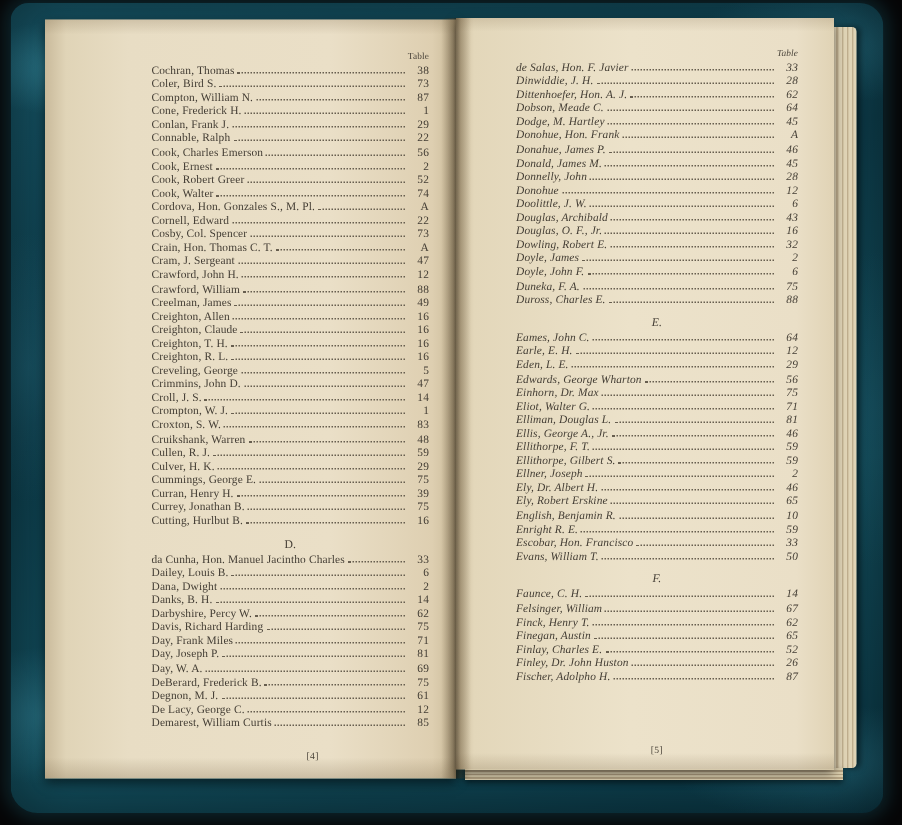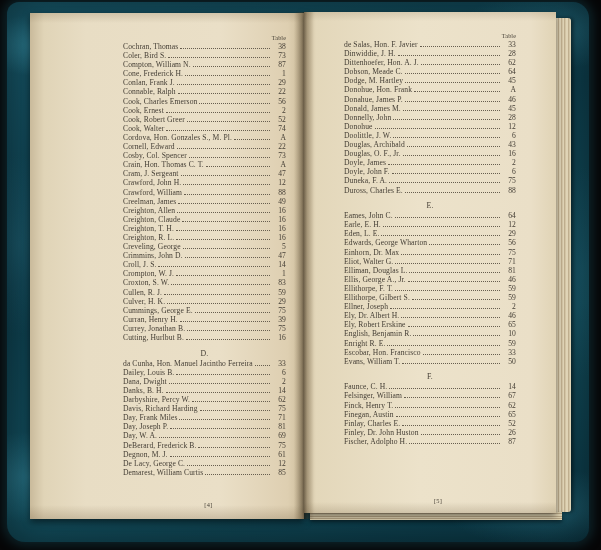--- a/index.html
+++ b/index.html
@@ -53,22 +53,22 @@
   }
   .gutter{
     position:absolute;left:294px;top:12px;width:20px;height:507px;z-index:3;
     background:linear-gradient(90deg,rgba(70,55,30,0) 0,rgba(75,58,32,.38) 40%,rgba(45,33,16,.5) 52%,rgba(75,58,32,.3) 66%,rgba(70,55,30,0) 100%);
   }
   
   .textcol{
     position:absolute;z-index:2;color:#433d34;
     font-size:7.6px;line-height:9.1px;letter-spacing:.1px;
   }
-  .text-left {left:30px;top:33px;width:274px;padding:0 18px 0 93px;box-sizing:border-box;}
-  .text-right{left:304px;top:31px;width:252px;padding:0 40px 0 40px;box-sizing:border-box;}
+  .text-left {left:30px;top:33px;width:274px;padding:0 18px 0 71px;box-sizing:border-box;}
+  .text-right{left:304px;top:31px;width:252px;padding:0 24px 0 40px;box-sizing:border-box;font-style:italic;}
   .table-head{text-align:right;font-size:6.2px;height:9px;color:#4a443a;}
   .row{display:flex;align-items:baseline;height:9.1px;white-space:nowrap;}
   .row .sec{display:none;}
   .row.section{display:block;text-align:center;margin-top:6.5px;margin-bottom:1px;height:9.1px;}
   .row.section .sec{display:inline;font-size:7.8px;}
   .name{flex:0 0 auto;}
   .leader{flex:1 1 auto;min-width:4px;border-bottom:1px dotted #675e4f;margin:0 2px 2px 2px;}
   .num{flex:0 0 auto;min-width:14px;text-align:right;}
   .footer{
     position:absolute;z-index:2;text-align:center;font-size:6.4px;color:#4a443a;letter-spacing:.3px;
@@ -249,20 +249,26 @@
         <span class="num">1</span>
       </div>
       <div class="row entry">
 
         <span class="name">Croxton, S. W.</span>
         <span class="leader"></span>
         <span class="num">83</span>
       </div>
       <div class="row entry">
 
+        <span class="name">Cruikshank, Warren</span>
+        <span class="leader"></span>
+        <span class="num">48</span>
+      </div>
+      <div class="row entry">
+
         <span class="name">Cullen, R. J.</span>
         <span class="leader"></span>
         <span class="num">59</span>
       </div>
       <div class="row entry">
 
         <span class="name">Culver, H. K.</span>
         <span class="leader"></span>
         <span class="num">29</span>
       </div>
@@ -291,21 +297,21 @@
         <span class="num">16</span>
       </div>
       <div class="row section">
         <span class="sec">D.</span>
         
         
         
       </div>
       <div class="row entry">
 
-        <span class="name">da Cunha, Hon. Manuel Jacintho Ferreira</span>
+        <span class="name">da Cunha, Hon. Manuel Jacintho Charles</span>
         <span class="leader"></span>
         <span class="num">33</span>
       </div>
       <div class="row entry">
 
         <span class="name">Dailey, Louis B.</span>
         <span class="leader"></span>
         <span class="num">6</span>
       </div>
       <div class="row entry">
@@ -454,20 +460,26 @@
         <span class="num">43</span>
       </div>
       <div class="row entry">
 
         <span class="name">Douglas, O. F., Jr.</span>
         <span class="leader"></span>
         <span class="num">16</span>
       </div>
       <div class="row entry">
 
+        <span class="name">Dowling, Robert E.</span>
+        <span class="leader"></span>
+        <span class="num">32</span>
+      </div>
+      <div class="row entry">
+
         <span class="name">Doyle, James</span>
         <span class="leader"></span>
         <span class="num">2</span>
       </div>
       <div class="row entry">
 
         <span class="name">Doyle, John F.</span>
         <span class="leader"></span>
         <span class="num">6</span>
       </div>

